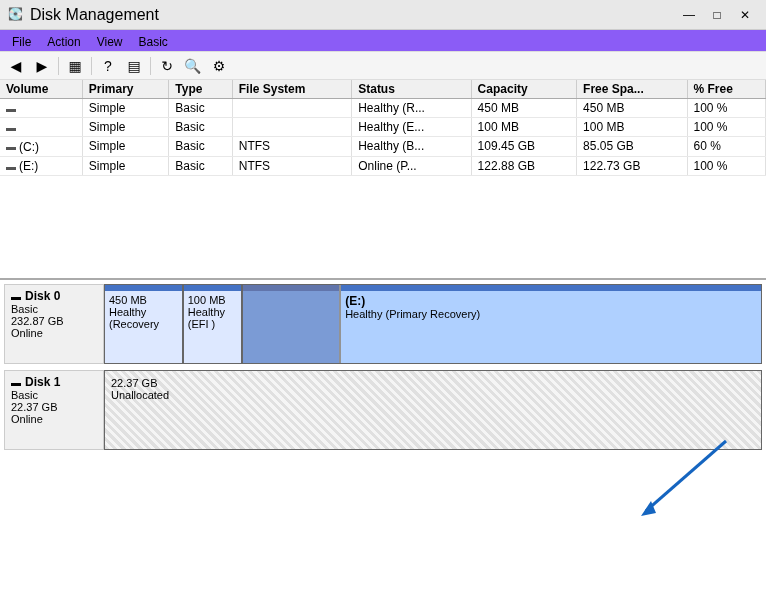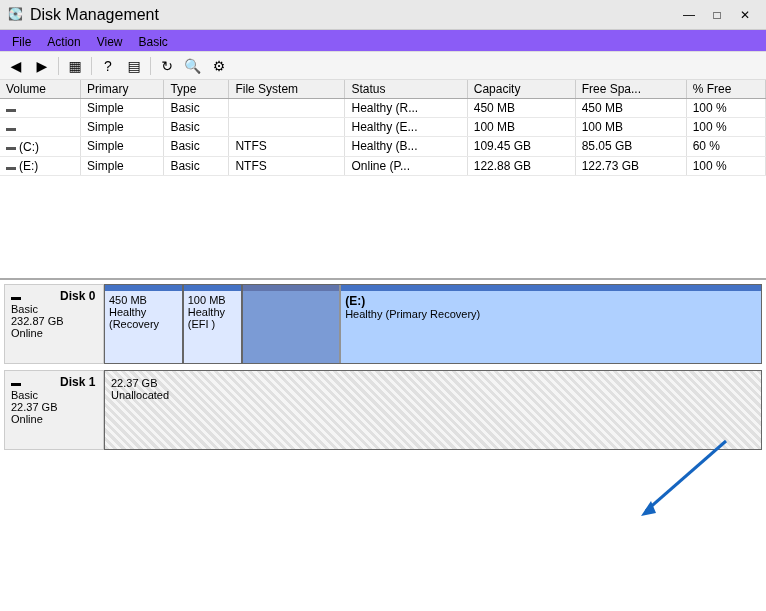--- a/index.html
+++ b/index.html
@@ -102,21 +102,21 @@
       width: 100%;
       border-collapse: collapse;
       font-size: 12px;
     }
     .volume-table th {
       background: #f0f0f0;
       border-right: 1px solid #ccc;
       border-bottom: 1px solid #aaa;
       padding: 2px 6px;
       text-align: left;
-      font-weight: normal;
+      font-weight: bold;
       white-space: nowrap;
     }
     .volume-table td {
       border-right: 1px solid #e0e0e0;
       border-bottom: 1px solid #e8e8e8;
       padding: 2px 6px;
       white-space: nowrap;
     }
 
     .disk-row {
@@ -129,21 +129,21 @@
       width: 100px;
       min-width: 100px;
       background: #f0f0f0;
       border: 1px solid #ccc;
       padding: 4px 6px;
       font-size: 11px;
       display: flex;
       flex-direction: column;
       justify-content: flex-start;
     }
-    .disk-label .disk-name { font-weight: bold; font-size: 12px; margin-left: 35px; }
+    .disk-label .disk-name { font-weight: bold; font-size: 12px; }
     .disk-partitions {
       flex: 1;
       display: flex;
       border: 1px solid #666;
       overflow: hidden;
       position: relative;
     }
     .partition {
       display: flex;
       flex-direction: column;

